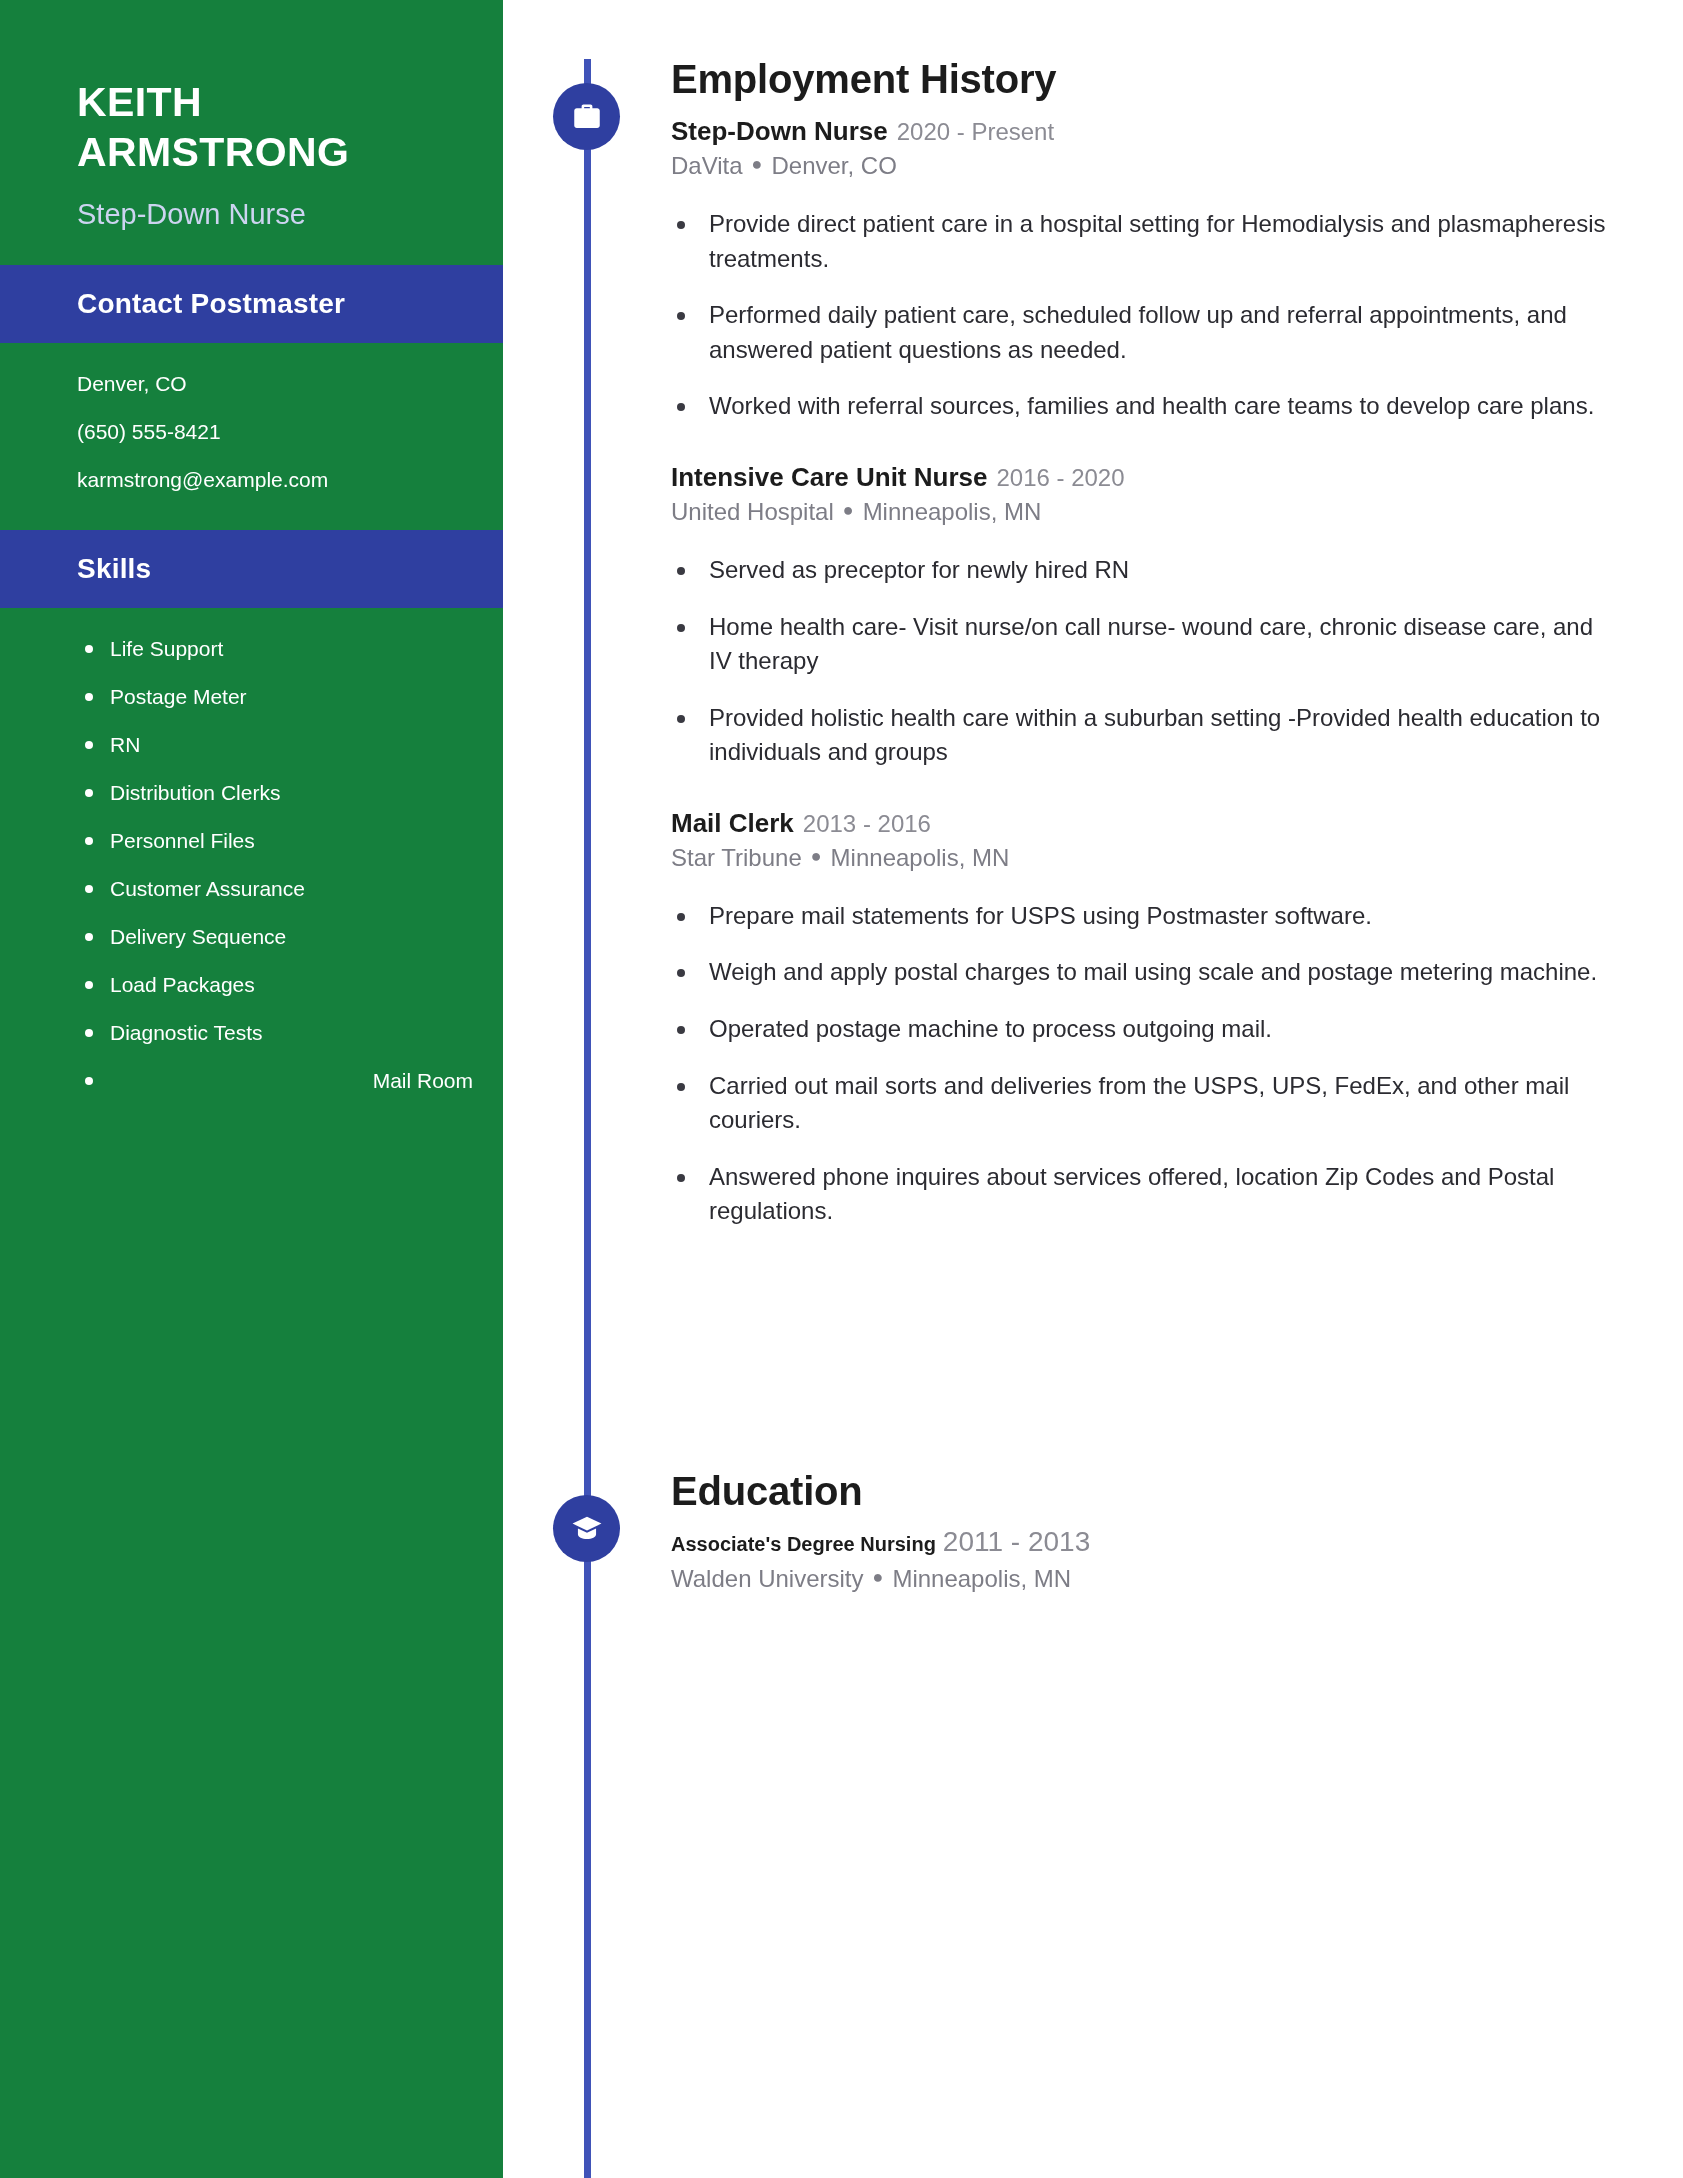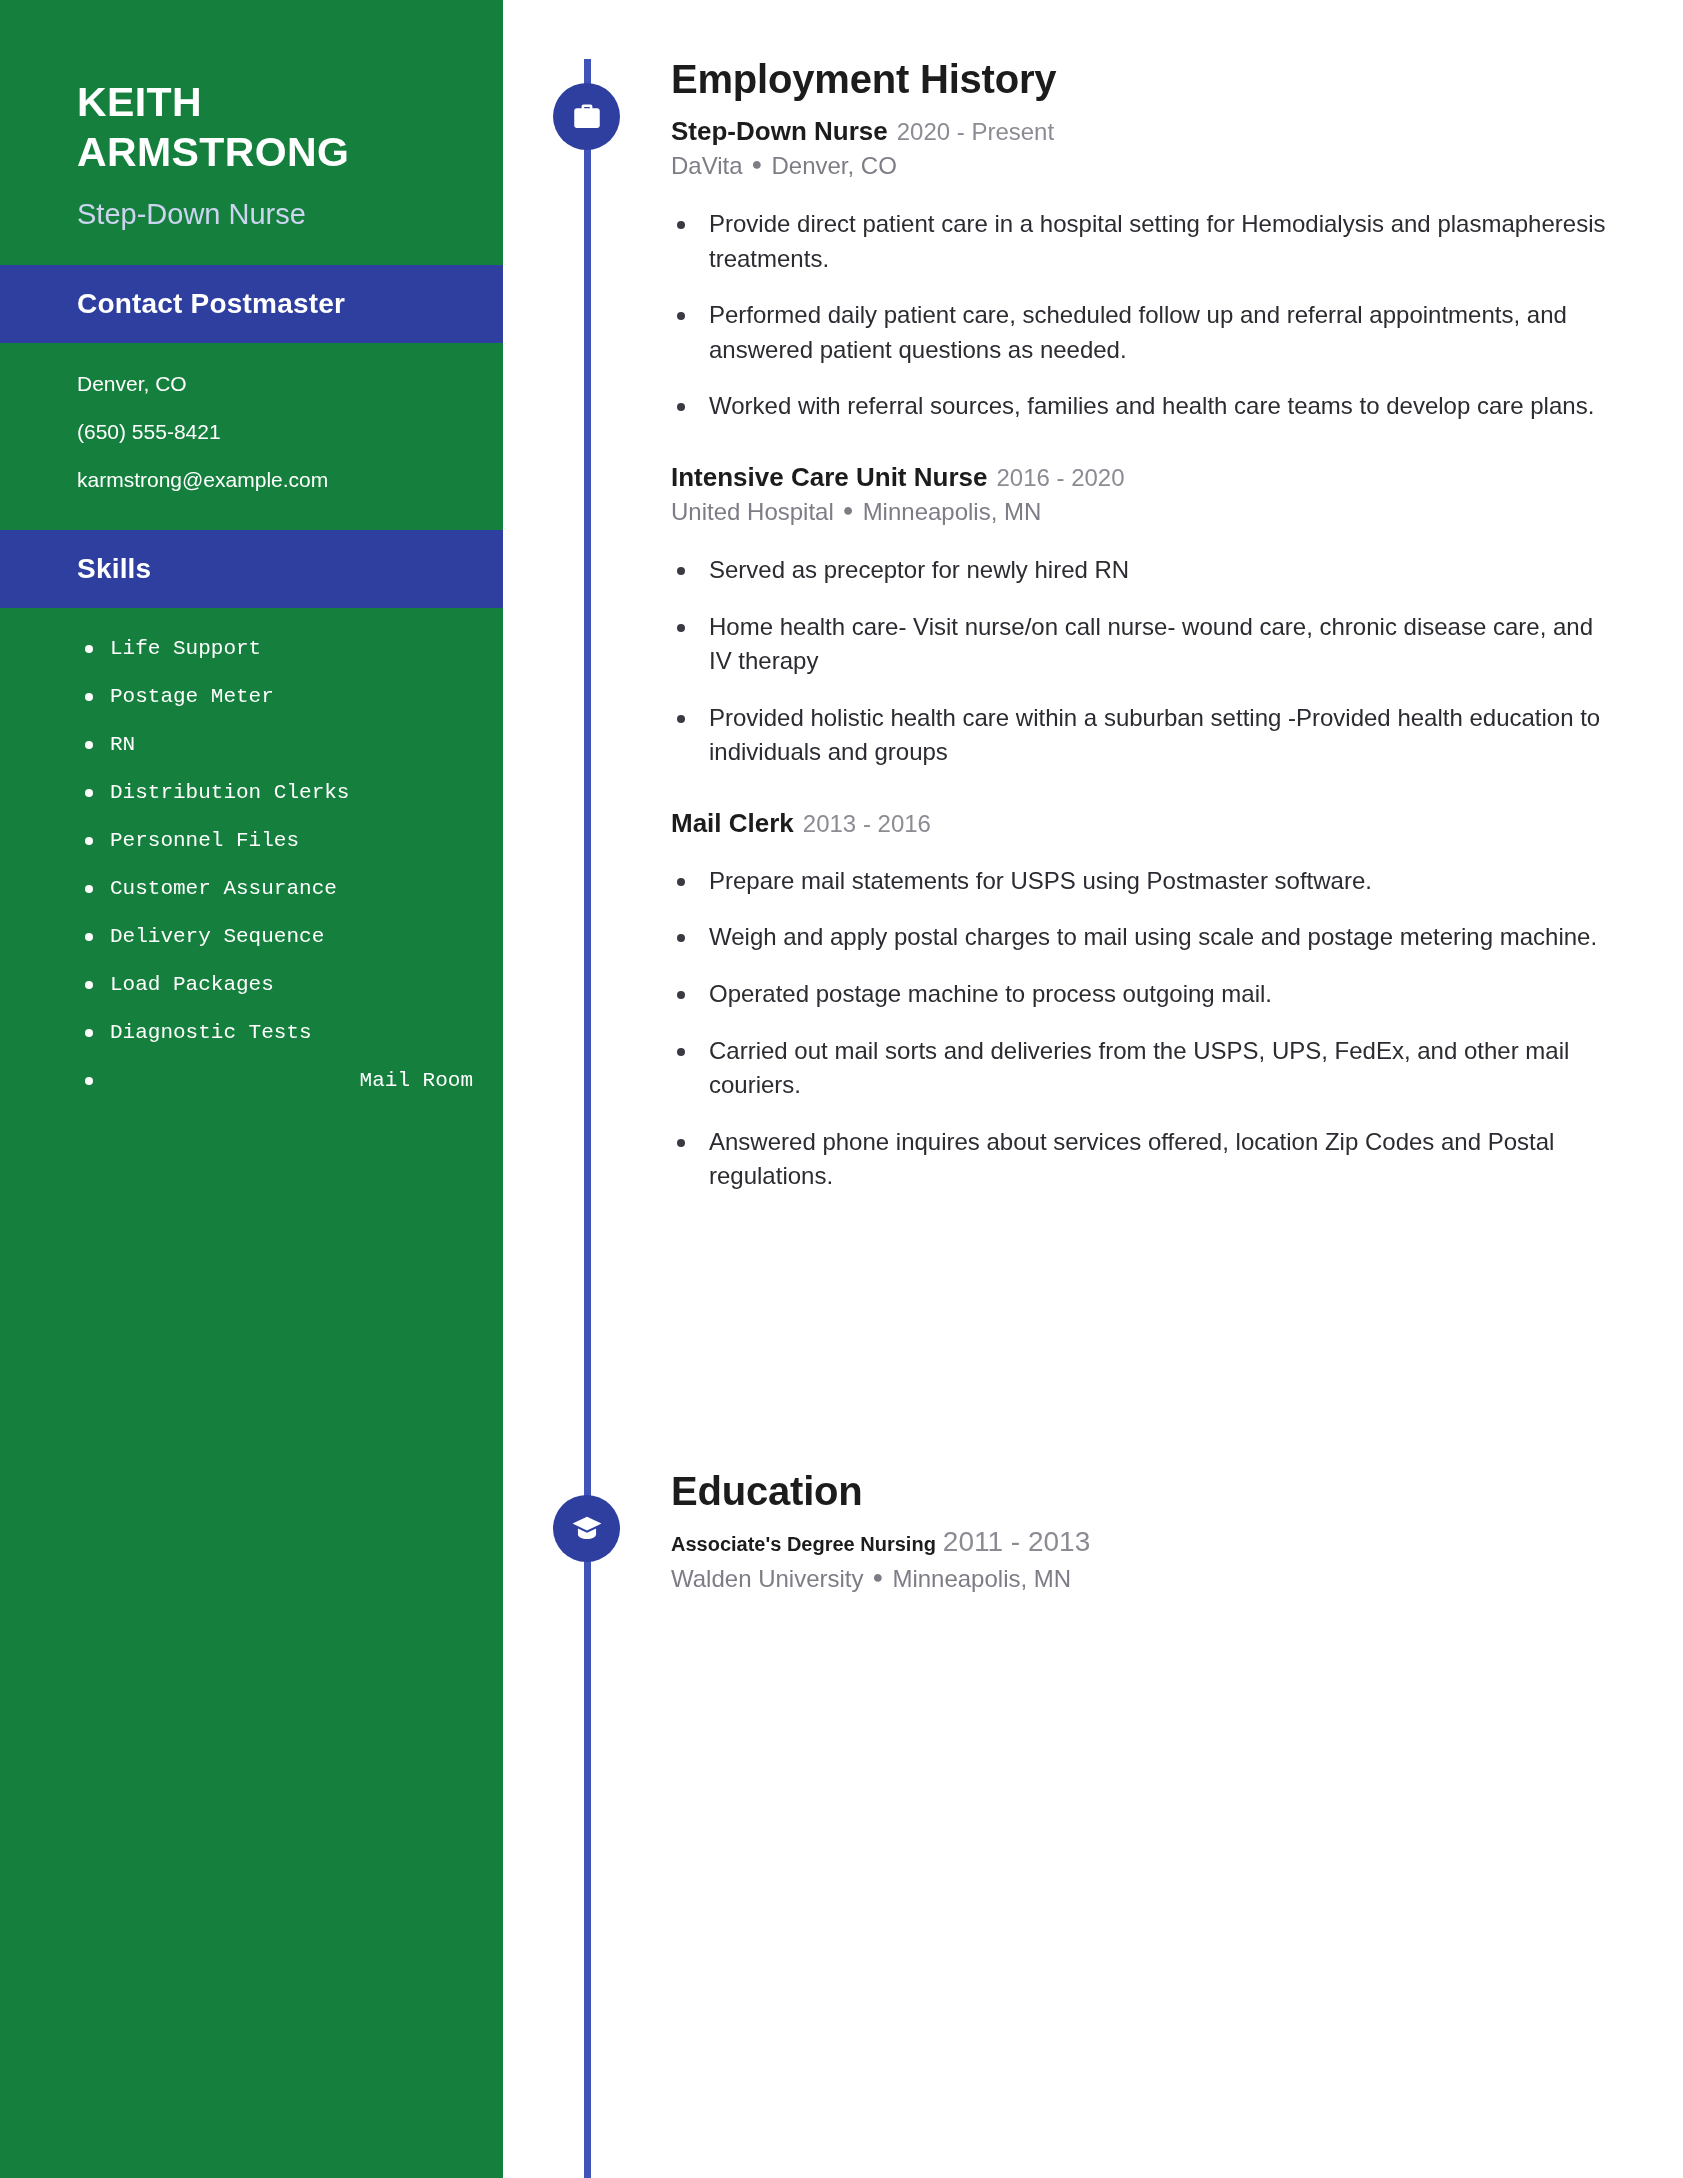--- a/index.html
+++ b/index.html
@@ -71,21 +71,20 @@
     color: #ffffff;
     font-size: 21px;
     font-weight: 400;
     line-height: 1.0;
     margin-bottom: 27px;
   }
   .contact-line:last-child { margin-bottom: 0; }
 
   .skills-body {
     padding: 30px 30px 10px 77px;
-    font-family: Liberation Mono, monospace;
   }
 
   .skill-row {
     position: relative;
     color: #ffffff;
     font-size: 21px;
     line-height: 1.0;
     padding-left: 33px;
     margin-bottom: 27px;
   }
@@ -386,20 +385,23 @@
               <span class="b-dot"></span>
               <span>Provided holistic health care within a suburban setting -Provided health education to individuals and groups</span>
             </div>
           </div>
         </div>
 
         <div class="job" style="margin-top:38px;">
           <div class="job-headline">
             <span class="job-title">Mail Clerk</span><span class="job-dates">2013 - 2016</span>
           </div>
+          <div class="job-meta">
+            <span>Star Tribune</span><span class="sep">●</span><span>Minneapolis, MN</span>
+          </div>
           <div class="bullets">
             <div class="bullet">
               <span class="b-dot"></span>
               <span>Prepare mail statements for USPS using Postmaster software.</span>
             </div>
             <div class="bullet">
               <span class="b-dot"></span>
               <span>Weigh and apply postal charges to mail using scale and postage metering machine.</span>
             </div>
             <div class="bullet">

